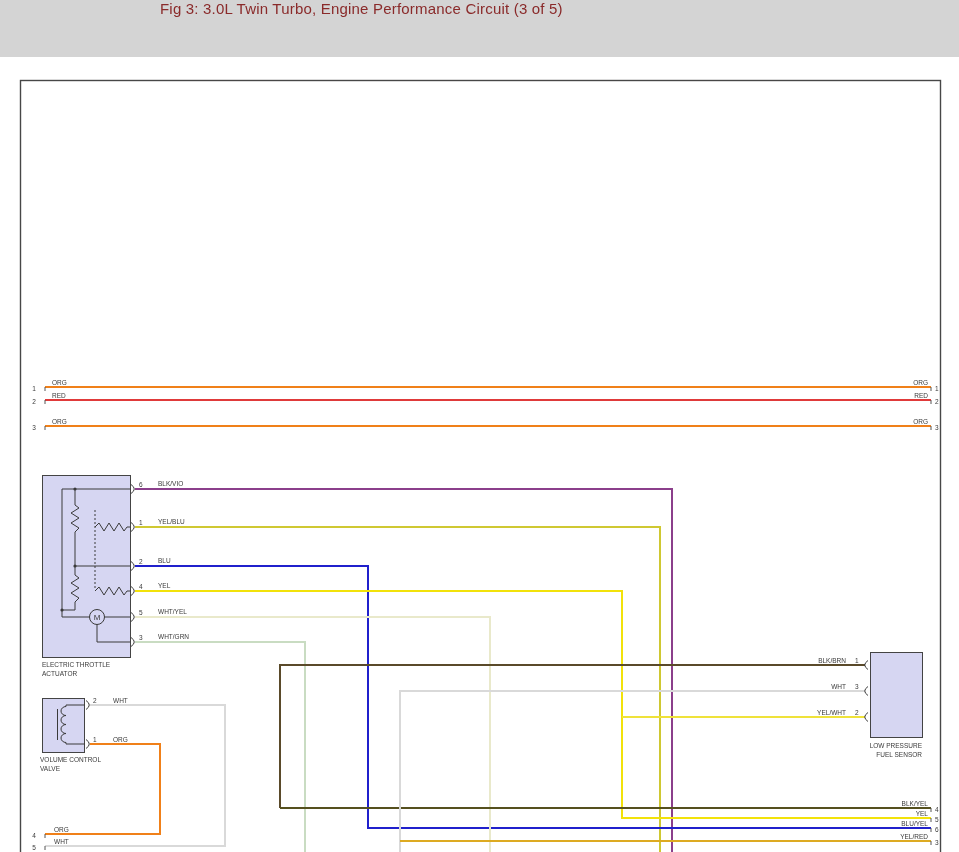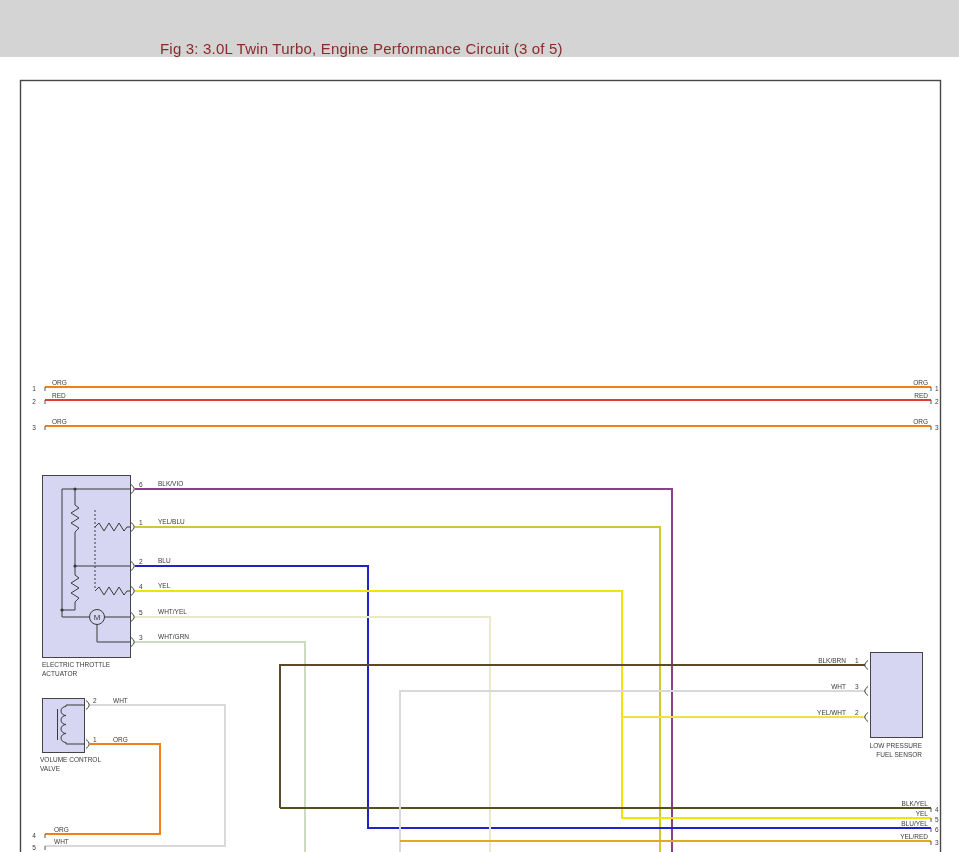--- a/index.html
+++ b/index.html
@@ -7,21 +7,21 @@
     width: 959px; height: 852px;
     background: #ffffff;
     overflow: hidden;
     font-family: "Liberation Sans", sans-serif;
   }
   body { position: relative; }
   .titlebar {
     position: absolute; top: 0; left: 0;
     width: 959px; height: 57px;
     background: #d4d4d4;
-    display: flex; align-items: flex-end;
+    display: flex; align-items: flex-start;
   }
   .title {
     font-size: 15px; font-weight: 400;
     color: #8a2a2a;
     margin-left: 160px;
     letter-spacing: 0.2px;
   }
   svg.diagram { position: absolute; top: 0; left: 0; }
   .wire { fill: none; shape-rendering: crispEdges; }
   .sym  { fill: none; stroke: #3a3a3a; stroke-width: 1; }

